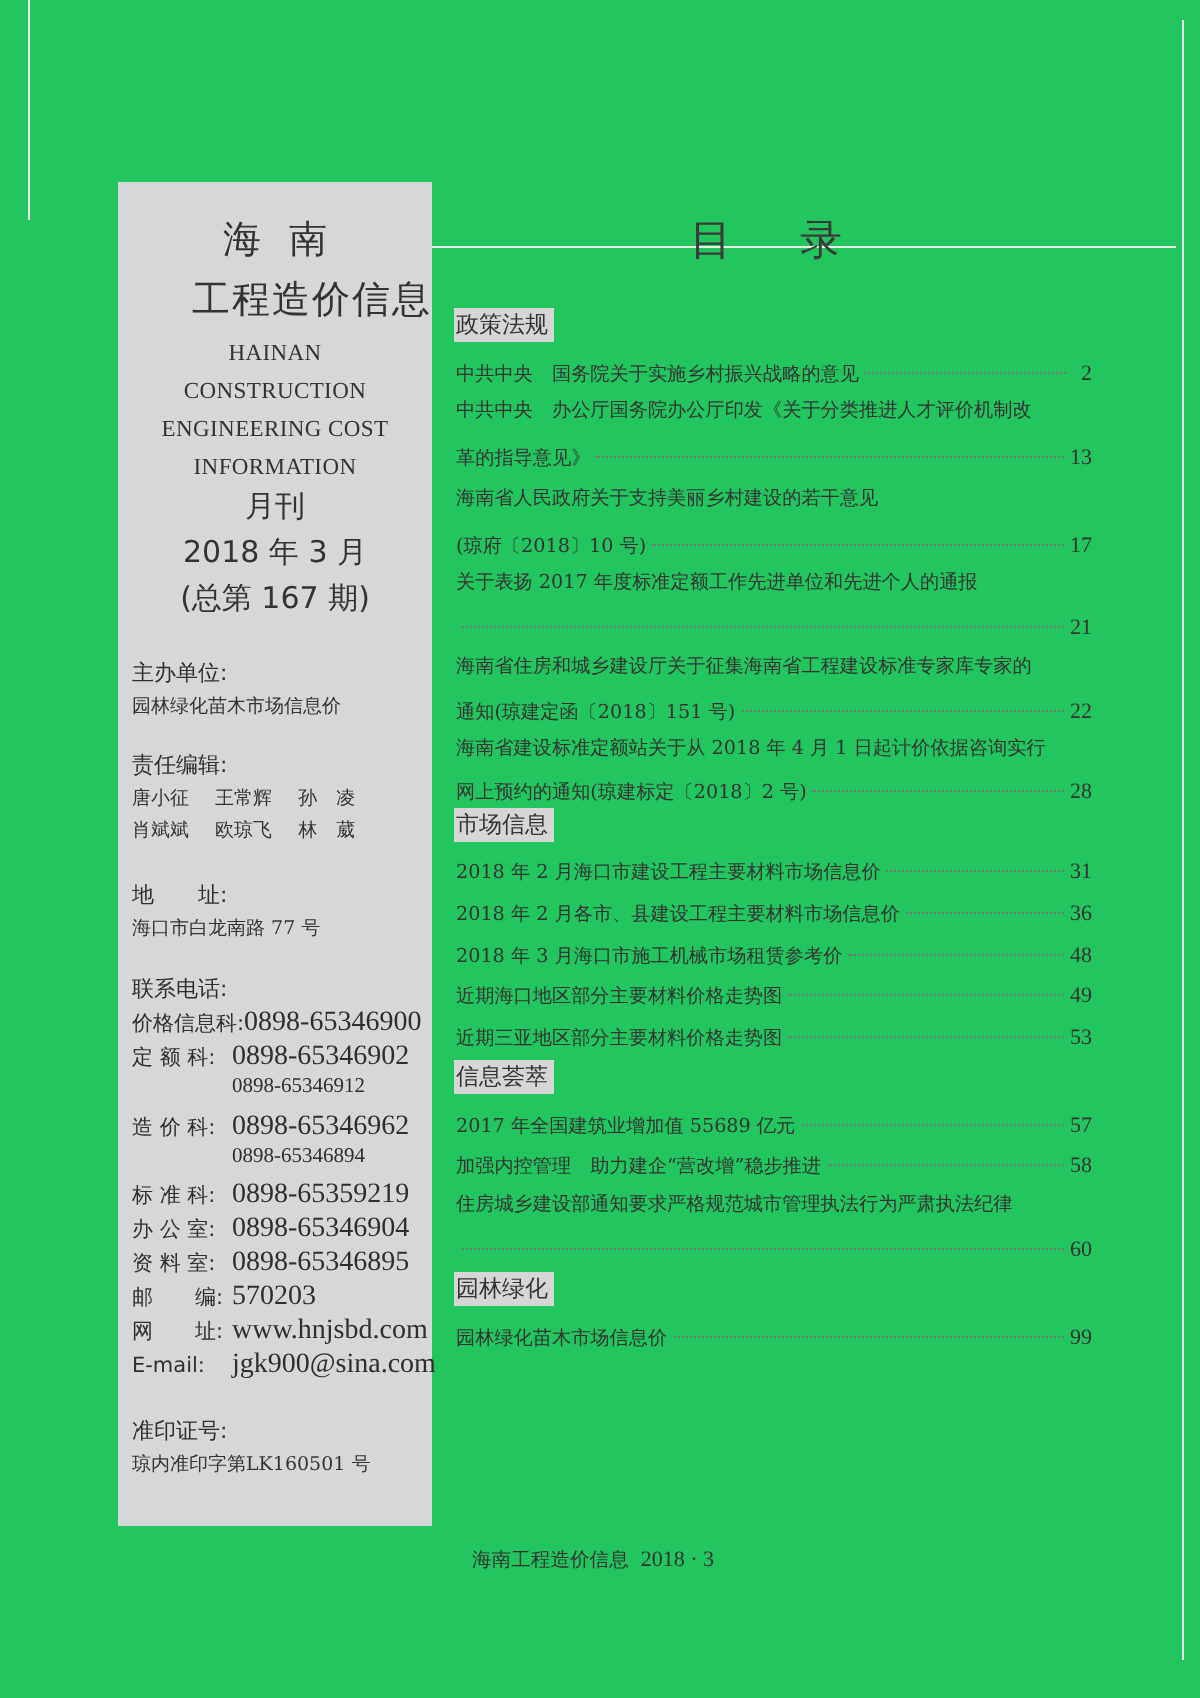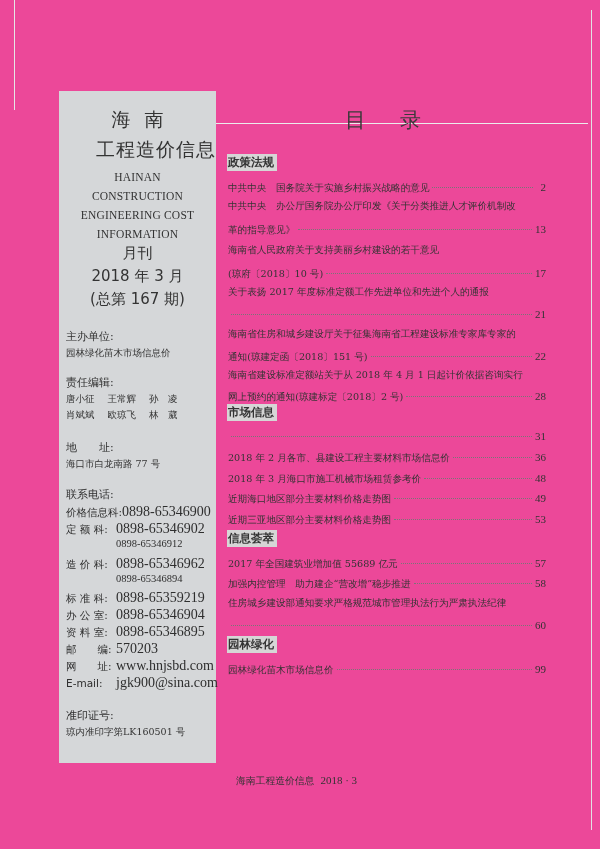--- a/index.html
+++ b/index.html
@@ -6,21 +6,21 @@
     html, body {
       width: 600px; height: 849px;
       background: #fdfdfd;
       font-family: "DejaVu Serif", "Liberation Serif", serif;
       color: #2a2a2a;
       overflow: hidden;
     }
     .page {
       position: relative;
       width: 600px; height: 849px;
-      background: #ec4899;
+      background: #22c55e;
     }
     .page-edge-left {
       position: absolute; left: 14px; top: 0; width: 1px; height: 110px;
       background: #e6e6e6;
     }
     .page-edge-right {
       position: absolute; left: 591px; top: 10px; width: 1px; height: 820px;
       background: #e2e2e2;
     }
     
@@ -111,21 +111,20 @@
       font-size: 21px; color: #3a3a3a;
       letter-spacing: 34px;
     }
     .section-head {
       position: absolute; left: 227px;
       background: #d6d6d6;
       font-family: "DejaVu Sans", sans-serif;
       font-size: 11.5px; color: #333;
       padding: 1px 3px 1px 1px;
       line-height: 15px;
-      font-weight: bold;
     }
     .toc-line {
       position: absolute; left: 228px; width: 318px;
       font-family: "DejaVu Serif", serif;
       font-size: 9.6px; color: #333;
       white-space: nowrap;
       display: flex; align-items: baseline;
       line-height: 14px;
     }
     .toc-line .t { flex: 0 0 auto; }
@@ -272,20 +271,21 @@
     <span class="t">海南省建设标准定额站关于从 2018 年 4 月 1 日起计价依据咨询实行</span>
   </div>
   <div class="toc-line" style="top:389px">
     <span class="t">网上预约的通知(琼建标定〔2018〕2 号)</span>
       <span class="dots"></span>
       <span class="pg">28</span>
   </div>
 
   <div class="section-head" style="top:404px">市场信息</div>
   <div class="toc-line" style="top:429px">
+    <span class="t">2018 年 2 月海口市建设工程主要材料市场信息价</span>
       <span class="dots"></span>
       <span class="pg">31</span>
   </div>
   <div class="toc-line" style="top:450px">
     <span class="t">2018 年 2 月各市、县建设工程主要材料市场信息价</span>
       <span class="dots"></span>
       <span class="pg">36</span>
   </div>
   <div class="toc-line" style="top:471px">
     <span class="t">2018 年 3 月海口市施工机械市场租赁参考价</span>

